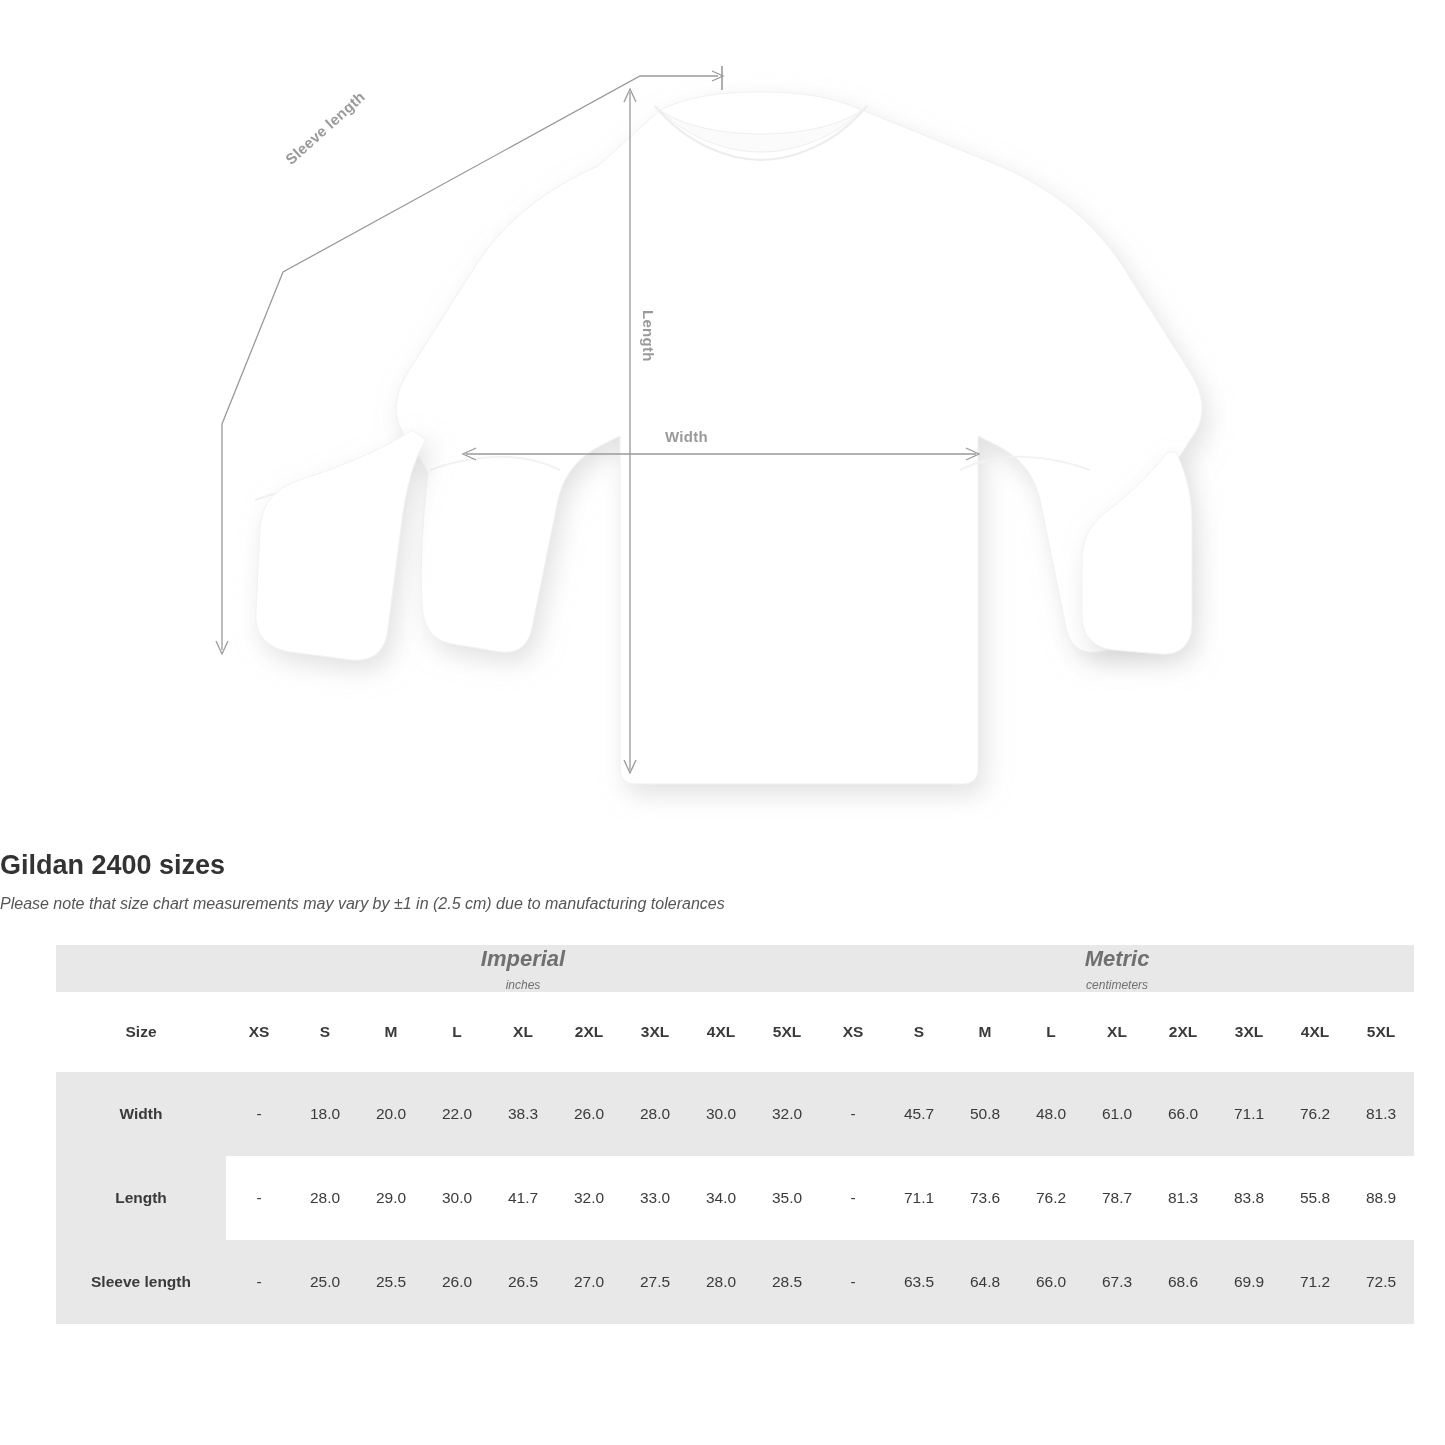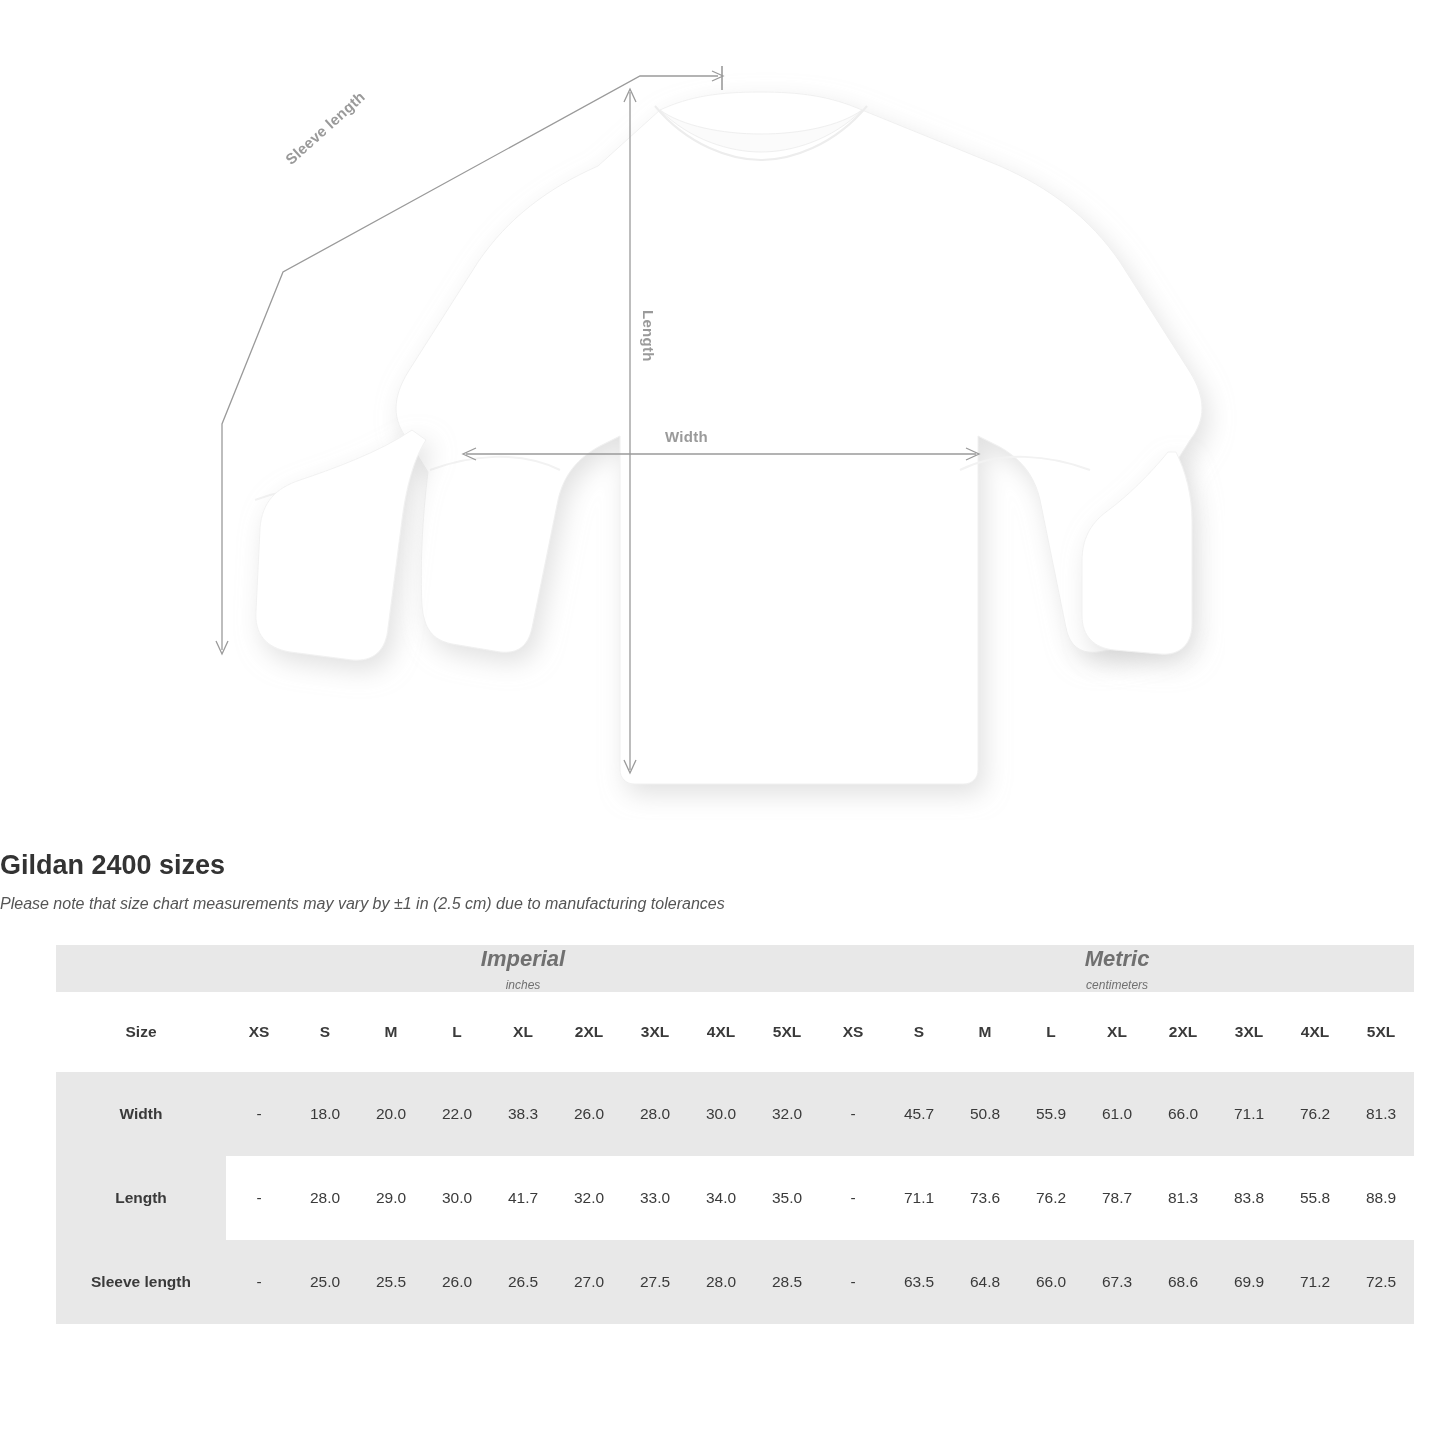--- a/index.html
+++ b/index.html
@@ -287,21 +287,21 @@
           <td>20.0</td>
           <td>22.0</td>
           <td>38.3</td>
           <td>26.0</td>
           <td>28.0</td>
           <td>30.0</td>
           <td>32.0</td>
           <td>-</td>
           <td>45.7</td>
           <td>50.8</td>
-          <td>55.9</td>
+          <td>48.0</td>
           <td>61.0</td>
           <td>66.0</td>
           <td>71.1</td>
           <td>76.2</td>
           <td>81.3</td>
         </tr>
 
         <tr class="data-row zebra-a">
           <td class="size-col">Length</td>
           <td>-</td>

